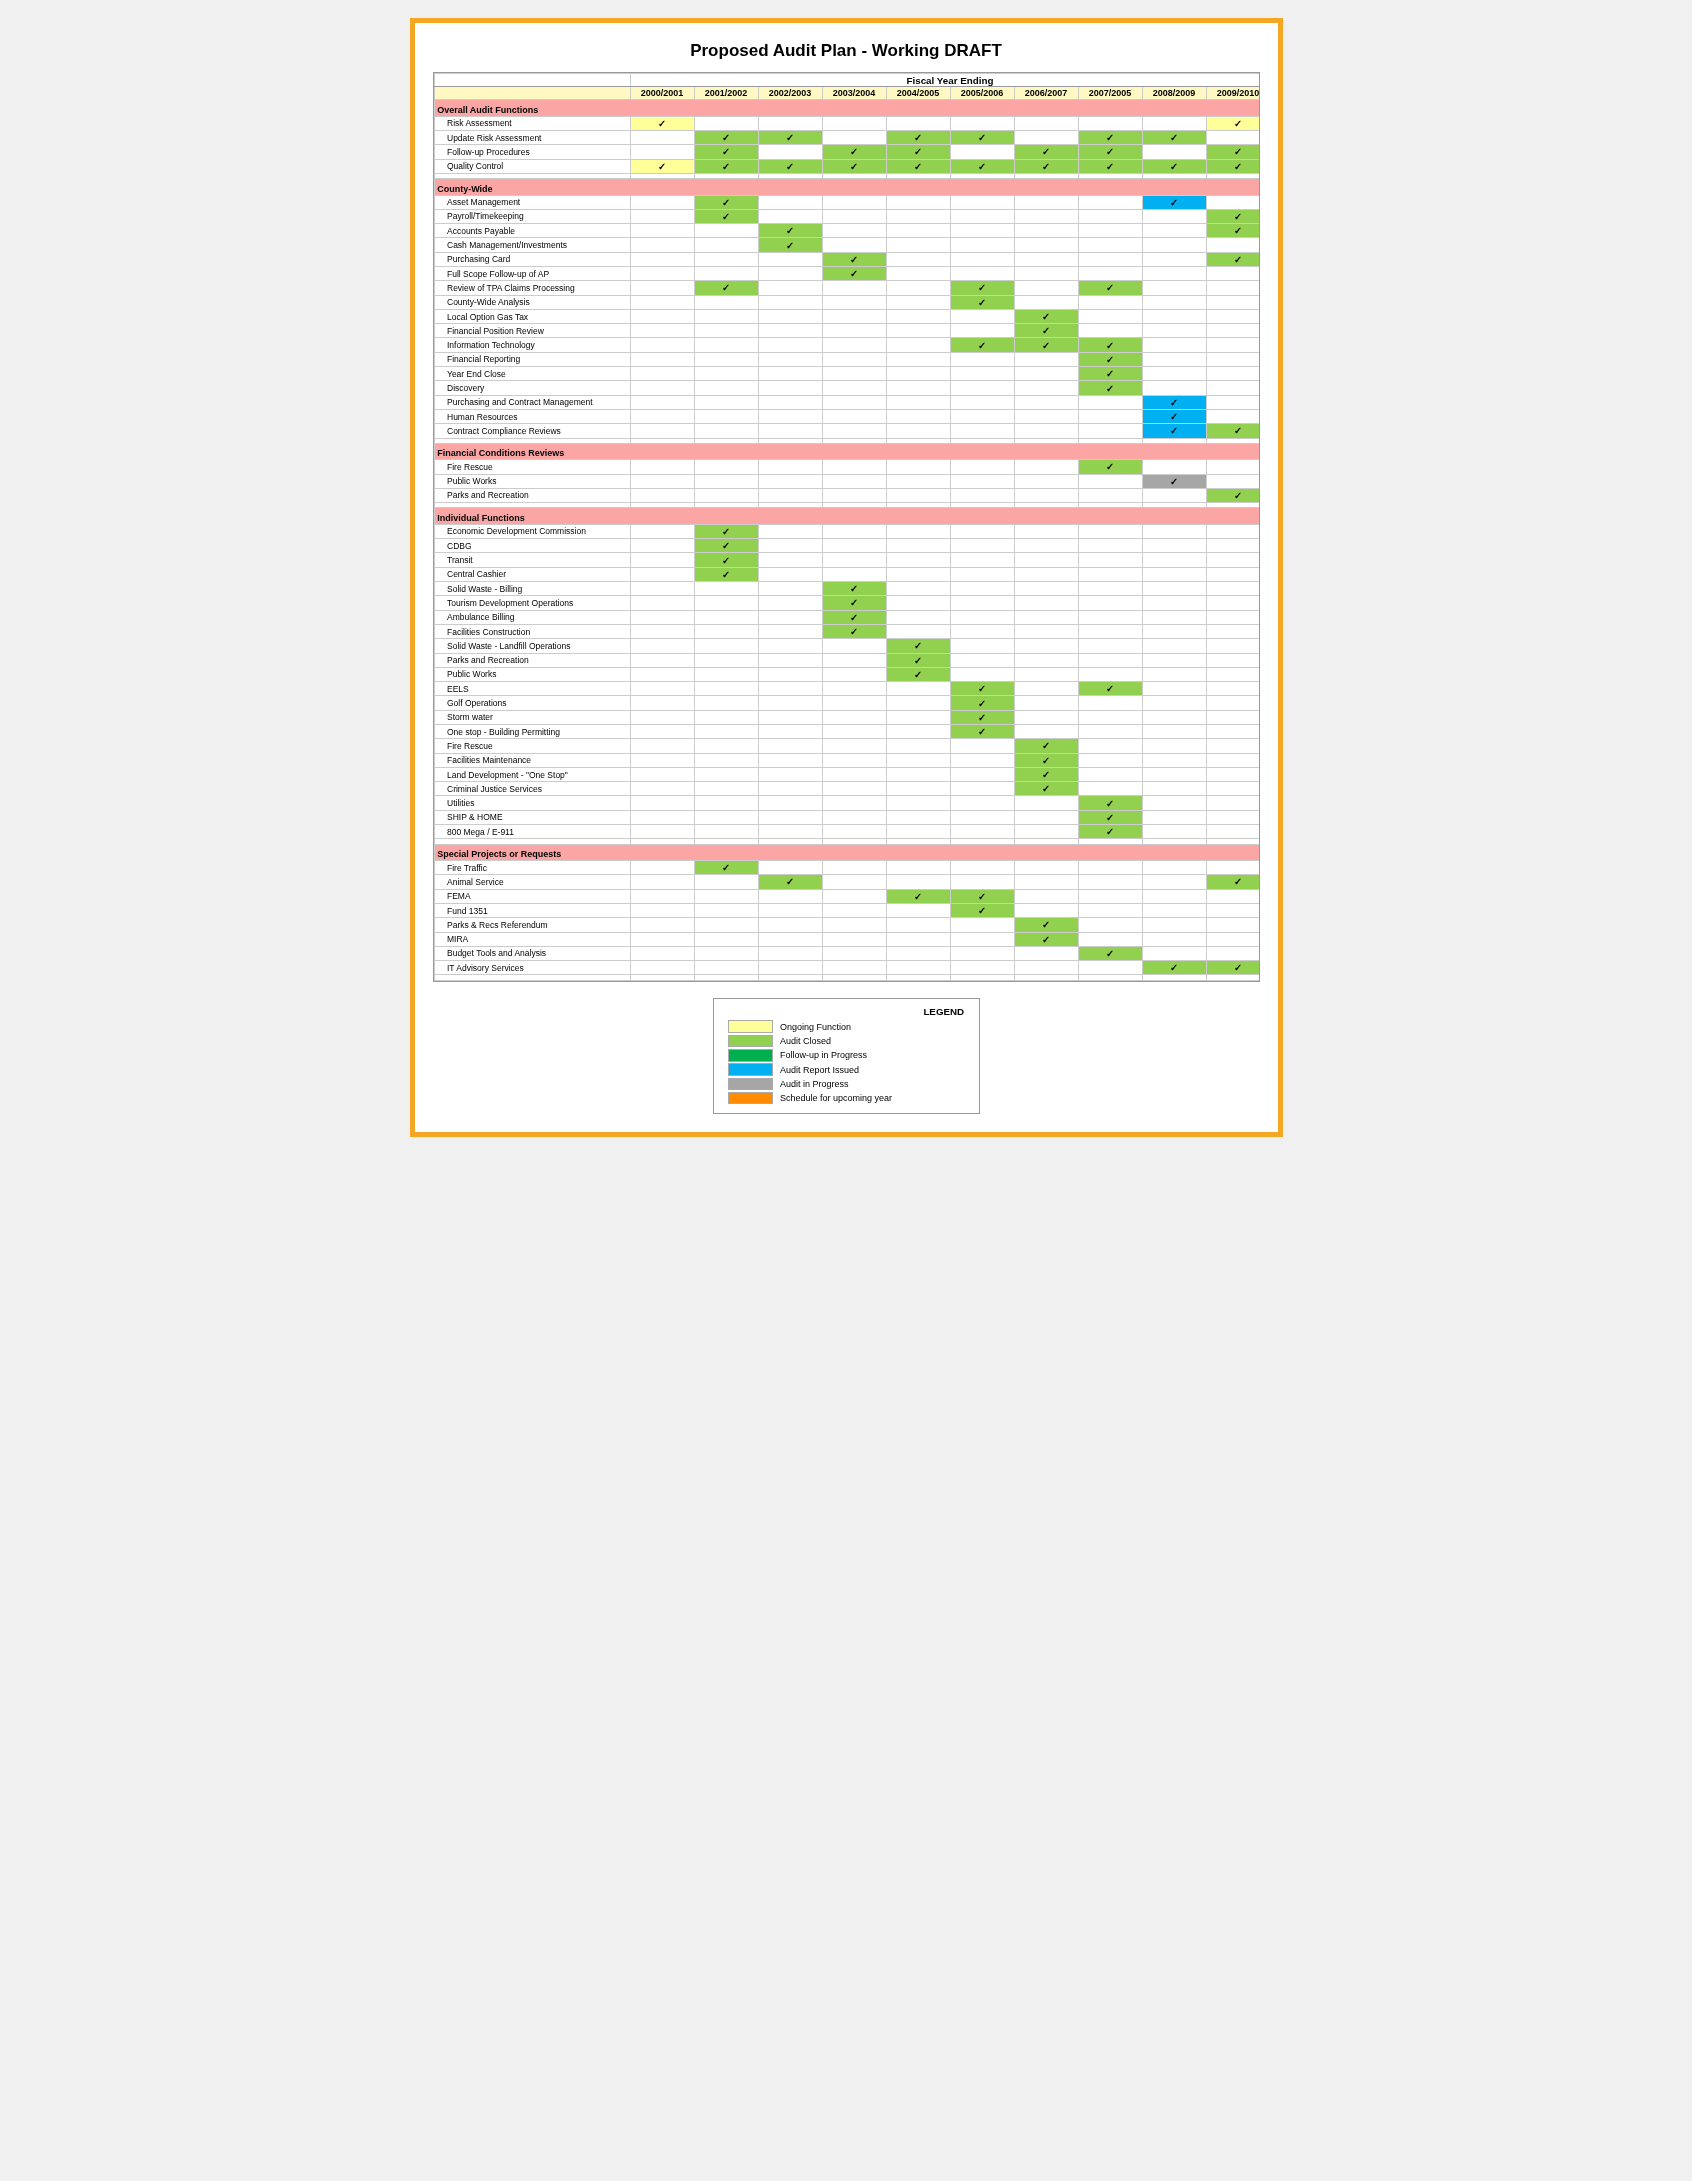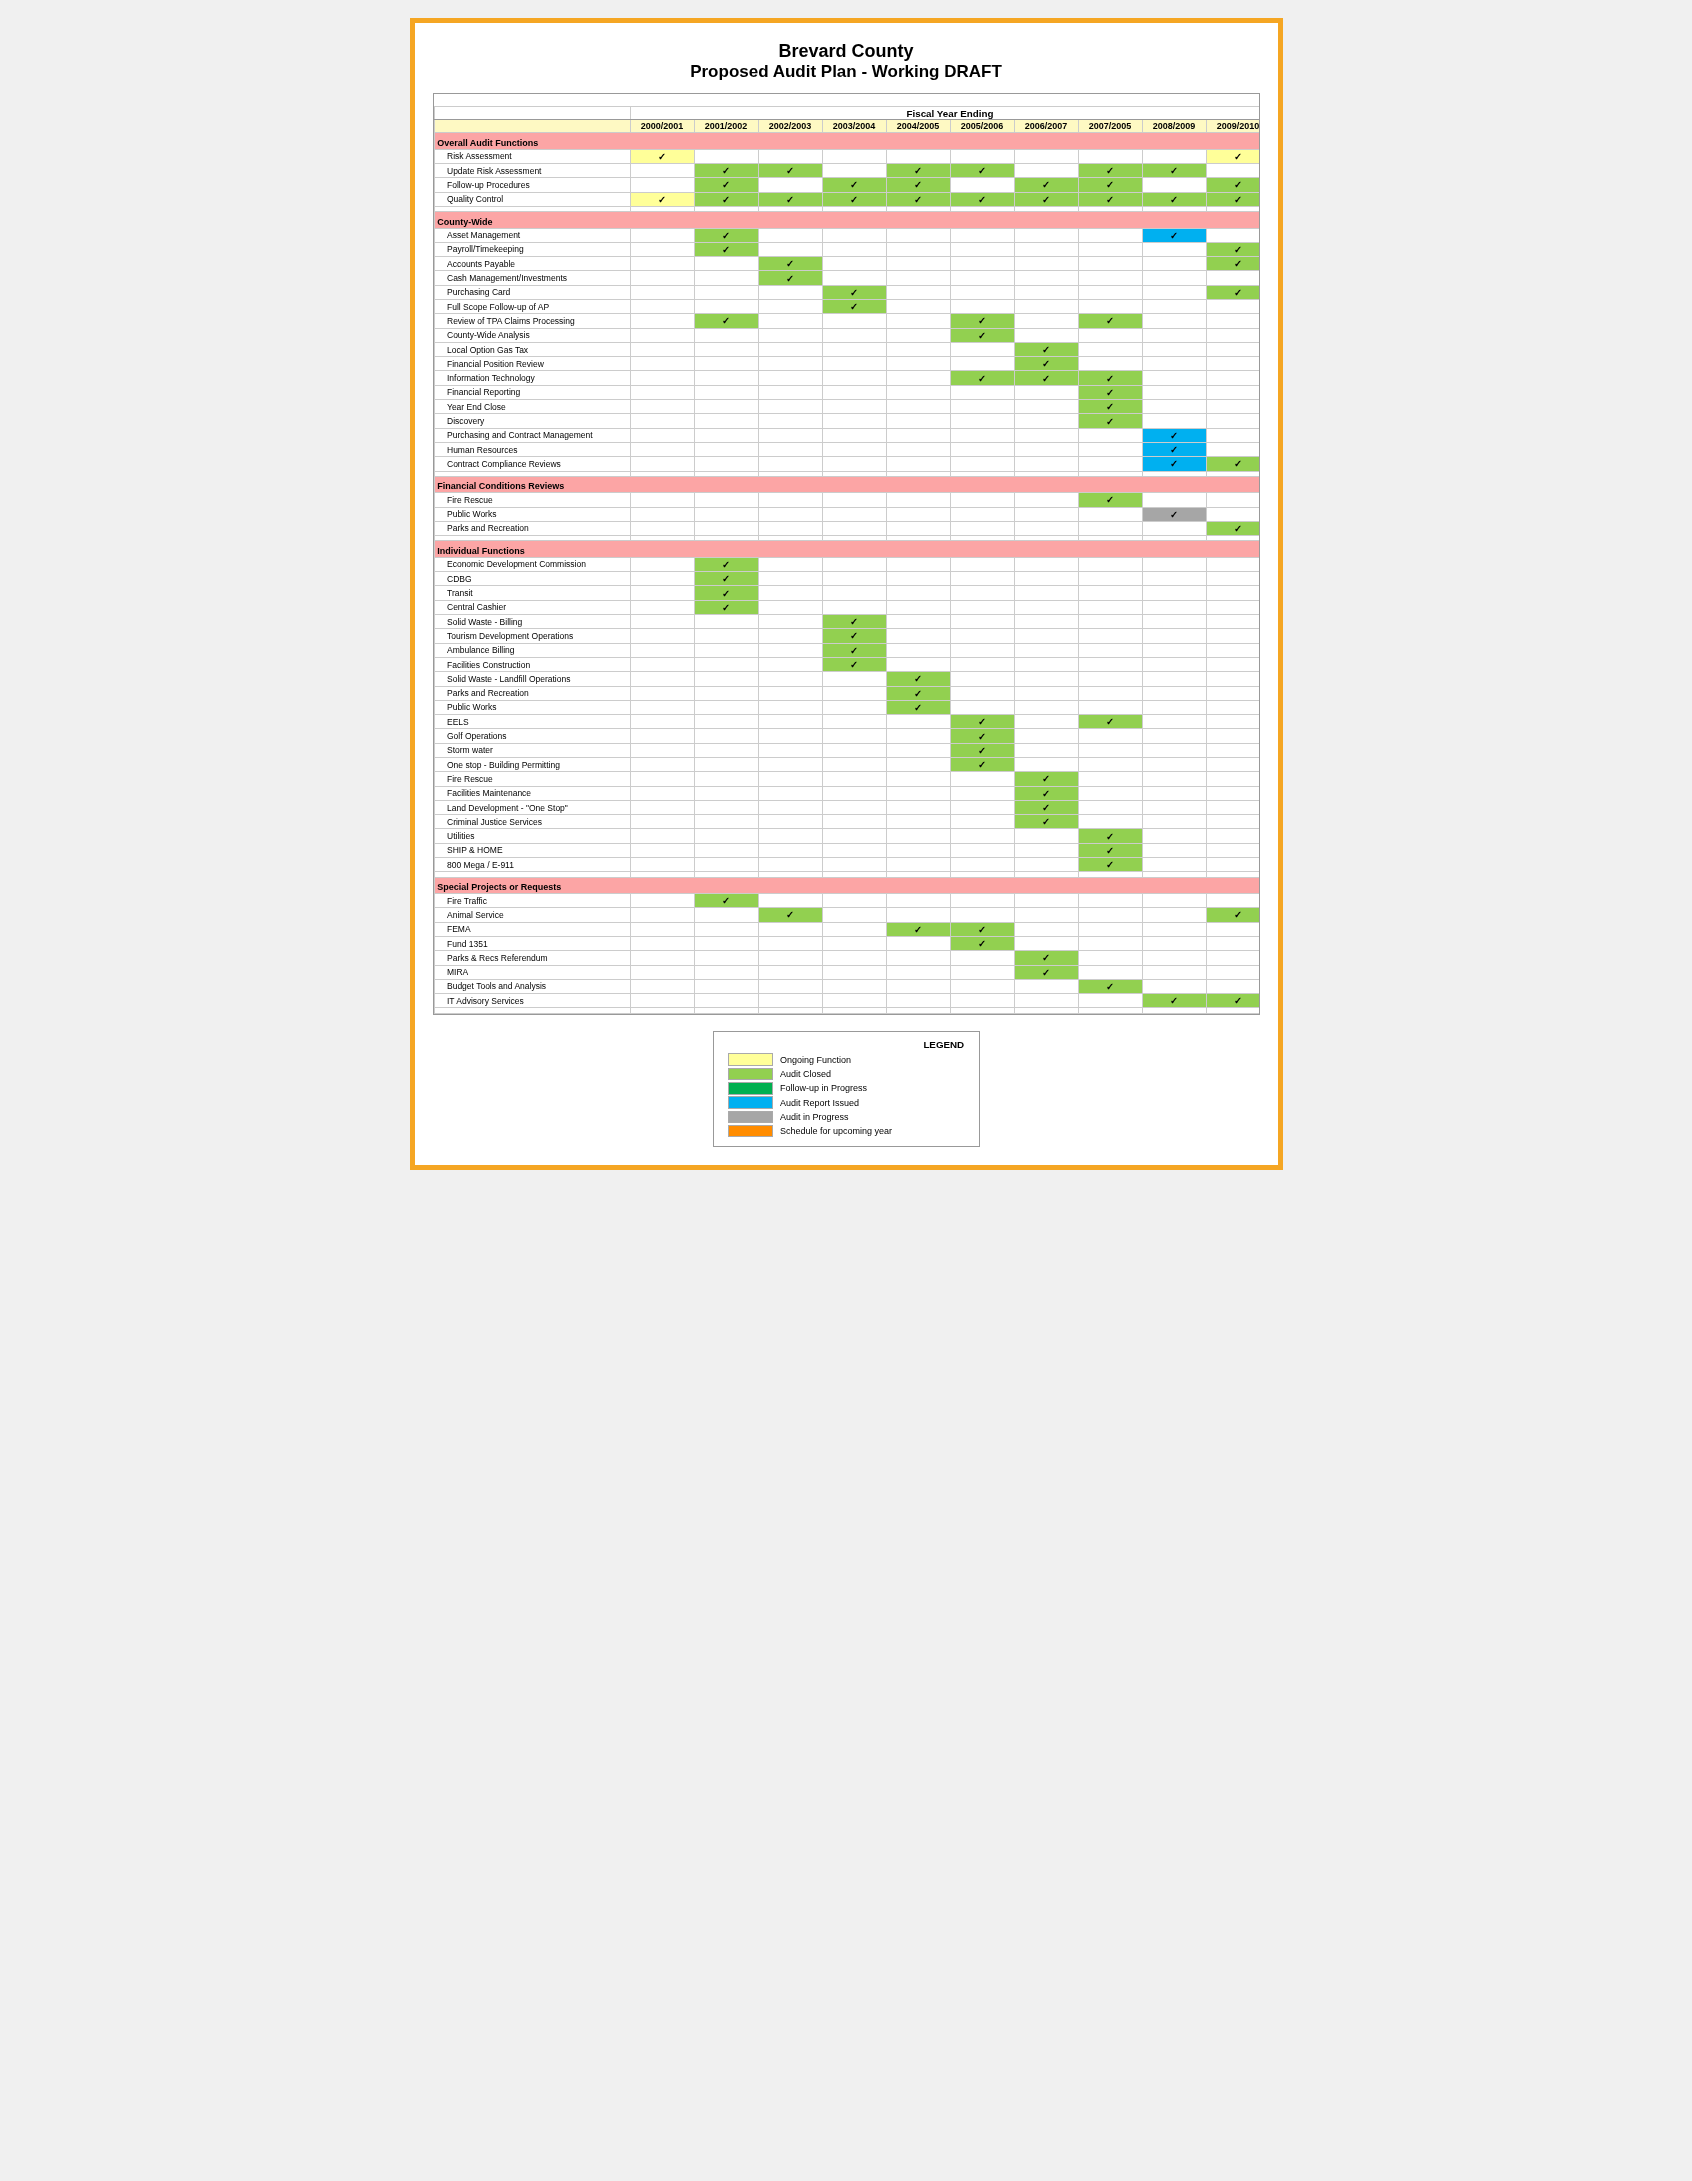--- a/index.html
+++ b/index.html
@@ -33,21 +33,20 @@
       color: #000;
     }
     .table-container {
       border: 0.9px solid #999;
       overflow-x: auto;
     }
     table {
       border-collapse: collapse;
       width: 100%;
       font-size: 9px;
-      margin-top: 12px;
     }
     th, td {
       border: 0.9px solid #ccc;
       padding: 0.9px 2.7px;
       white-space: nowrap;
     }
     .col-label {
       width: 196px;
       min-width: 196px;
     }
@@ -124,21 +123,20 @@
       height: 5.3px;
       border: 0.9px solid #ccc;
       background: #fff;
     }
   </style>
 </head>
 <body>
 
 <div class="outer-border">
   <div class="title-section">
-    <div class="main-title">Brevard County</div>
     <div class="sub-title">Proposed Audit Plan - Working DRAFT</div>
   </div>
 
   <div class="table-container">
     <table>
       <thead>
         <tr class="fiscal-header">
           <th class="col-label"></th>
           <th colspan="10">Fiscal Year Ending</th>
         </tr>

